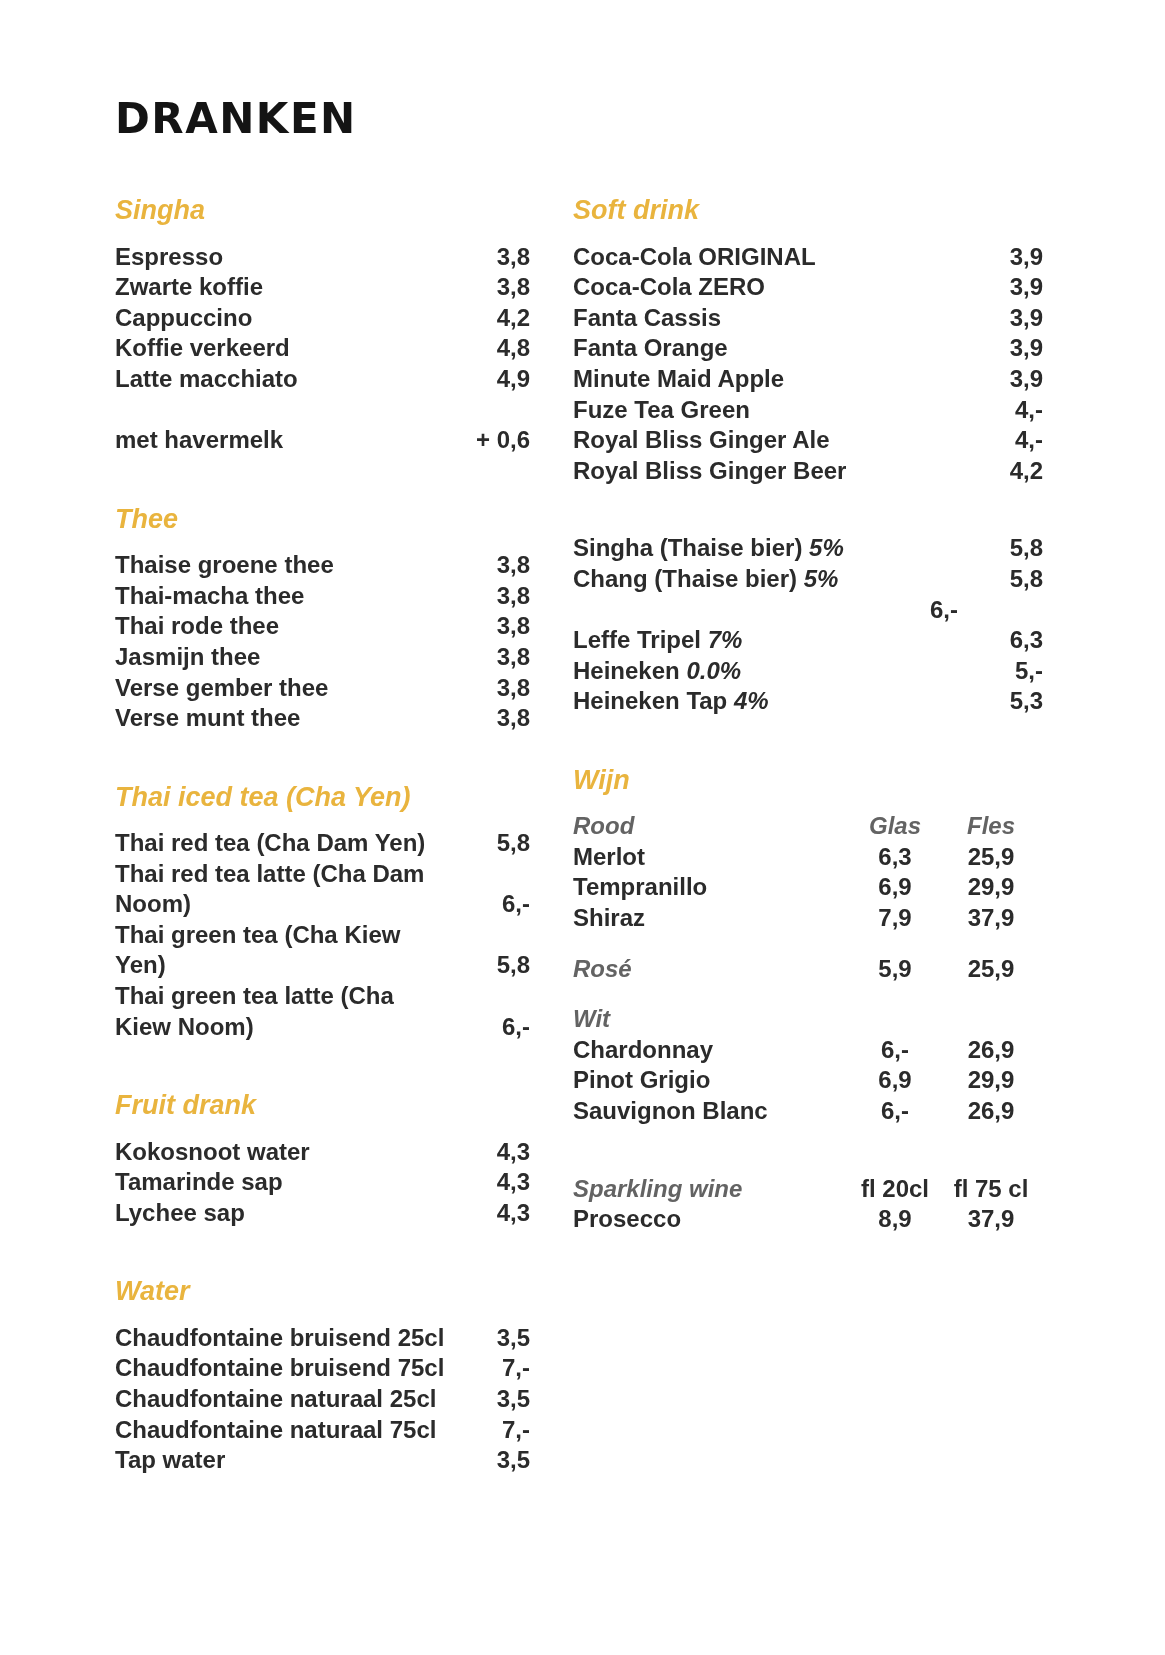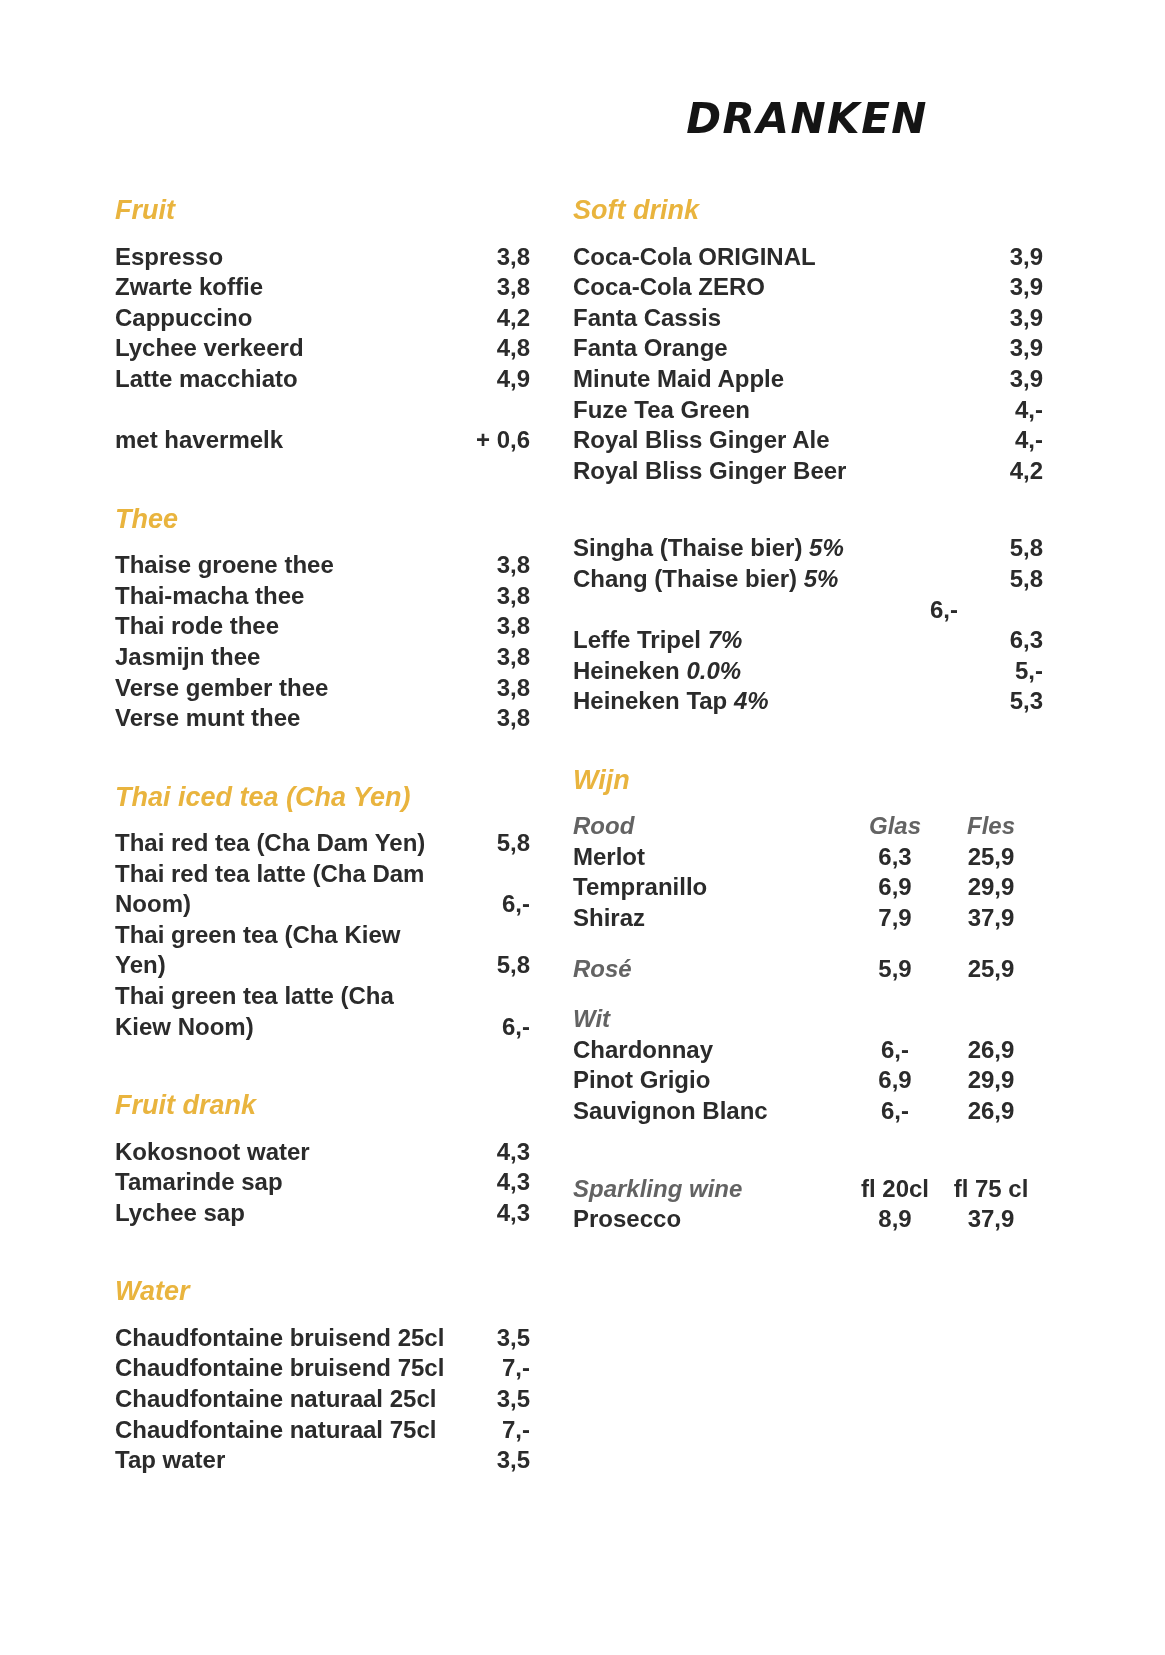--- a/index.html
+++ b/index.html
@@ -11,25 +11,24 @@
   }
   *{box-sizing:border-box;}
   html,body{margin:0;padding:0;}
   body{
     width:1165px;height:1655px;background:var(--bg);
     font-family:"Liberation Sans","DejaVu Sans",sans-serif;
     color:var(--text);overflow:hidden;
   }
   .page{padding-left:115px;width:928px;}
   h1.menu-title{
-    margin:96px 0 0;text-align:right;
+    margin:96px 0 0;text-align:left;
     font-family:"DejaVu Sans","Liberation Sans",sans-serif;
     font-weight:800;font-size:42px;line-height:1.1;letter-spacing:1.5px;
     color:var(--title);
-    font-style:italic;
   }
   .columns{display:grid;grid-template-columns:415px 470px;column-gap:43px;margin-top:52px;}
   .section{margin:0 0 47px 0;}
   .section.sparkling{margin-top:13px;}
   .sec-title{
     margin:0 0 15px 0;
     font-size:27px;line-height:1.2;font-weight:700;font-style:italic;
     color:var(--accent);
   }
   .row{display:grid;grid-template-columns:1fr 85px;align-items:end;}
@@ -45,36 +44,36 @@
   .wine-gap{height:20px;}
 </style>
 </head>
 <body>
 
 <div class="page">
   <h1 class="menu-title">DRANKEN</h1>
   <div class="columns">
     <div class="col" id="col-left">
         <section class="section">
-          <h2 class="sec-title">Fruit</h2>
+          <h2 class="sec-title">Singha</h2>
           <div class="rows">
             <div class="row">
               <span class="item-name"><span>Espresso</span></span>
               <span class="price">3,8</span>
             </div>
             <div class="row">
               <span class="item-name"><span>Zwarte koffie</span></span>
               <span class="price">3,8</span>
             </div>
             <div class="row">
               <span class="item-name"><span>Cappuccino</span></span>
               <span class="price">4,2</span>
             </div>
             <div class="row">
-              <span class="item-name"><span>Lychee verkeerd</span></span>
+              <span class="item-name"><span>Koffie verkeerd</span></span>
               <span class="price">4,8</span>
             </div>
             <div class="row">
               <span class="item-name"><span>Latte macchiato</span></span>
               <span class="price">4,9</span>
             </div>
             <div class="row-gap"></div>
             <div class="row">
               <span class="item-name"><span>met havermelk</span></span>
               <span class="price">+ 0,6</span>

